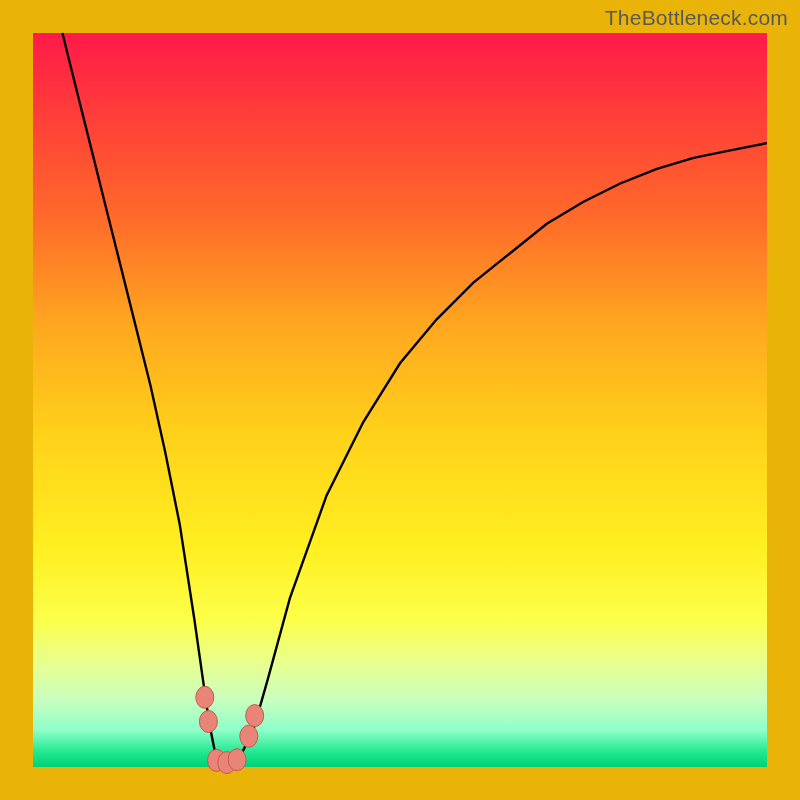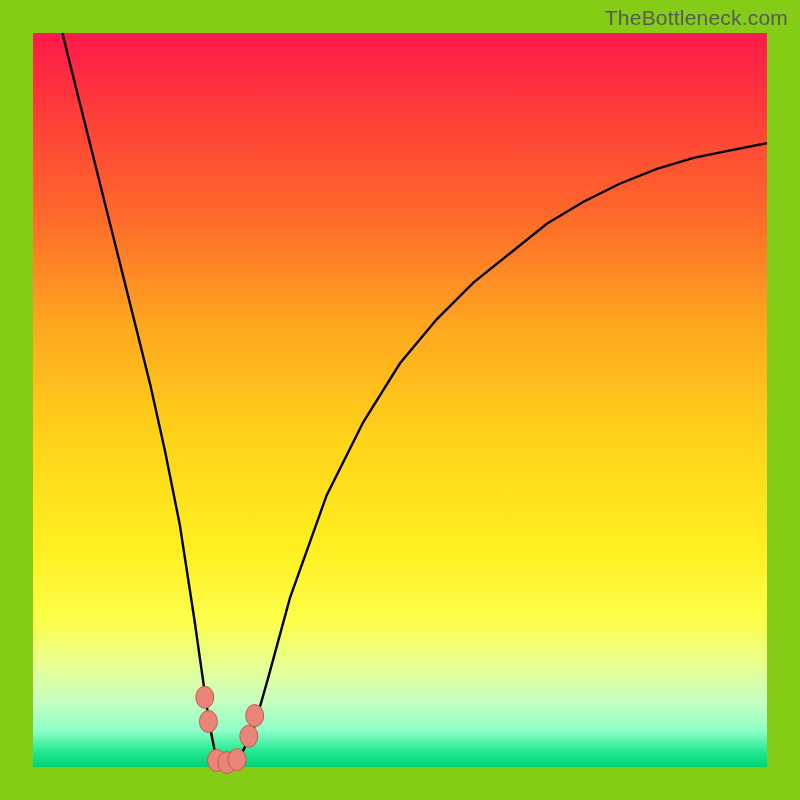--- a/index.html
+++ b/index.html
@@ -10,21 +10,21 @@
     background: #000;
     overflow: hidden;
     font-family: Arial, Helvetica, sans-serif;
   }
   .frame {
     position: absolute;
     left: 0;
     top: 0;
     width: 800px;
     height: 800px;
-    background: #84cc16;
+    background: #eab308;
   }
   .plot {
     position: absolute;
     left: 33px;
     top: 33px;
     width: 734px;
     height: 734px;
     background: linear-gradient(to bottom,
       #ff1a4a 0%,
       #ff3a3a 10%,

